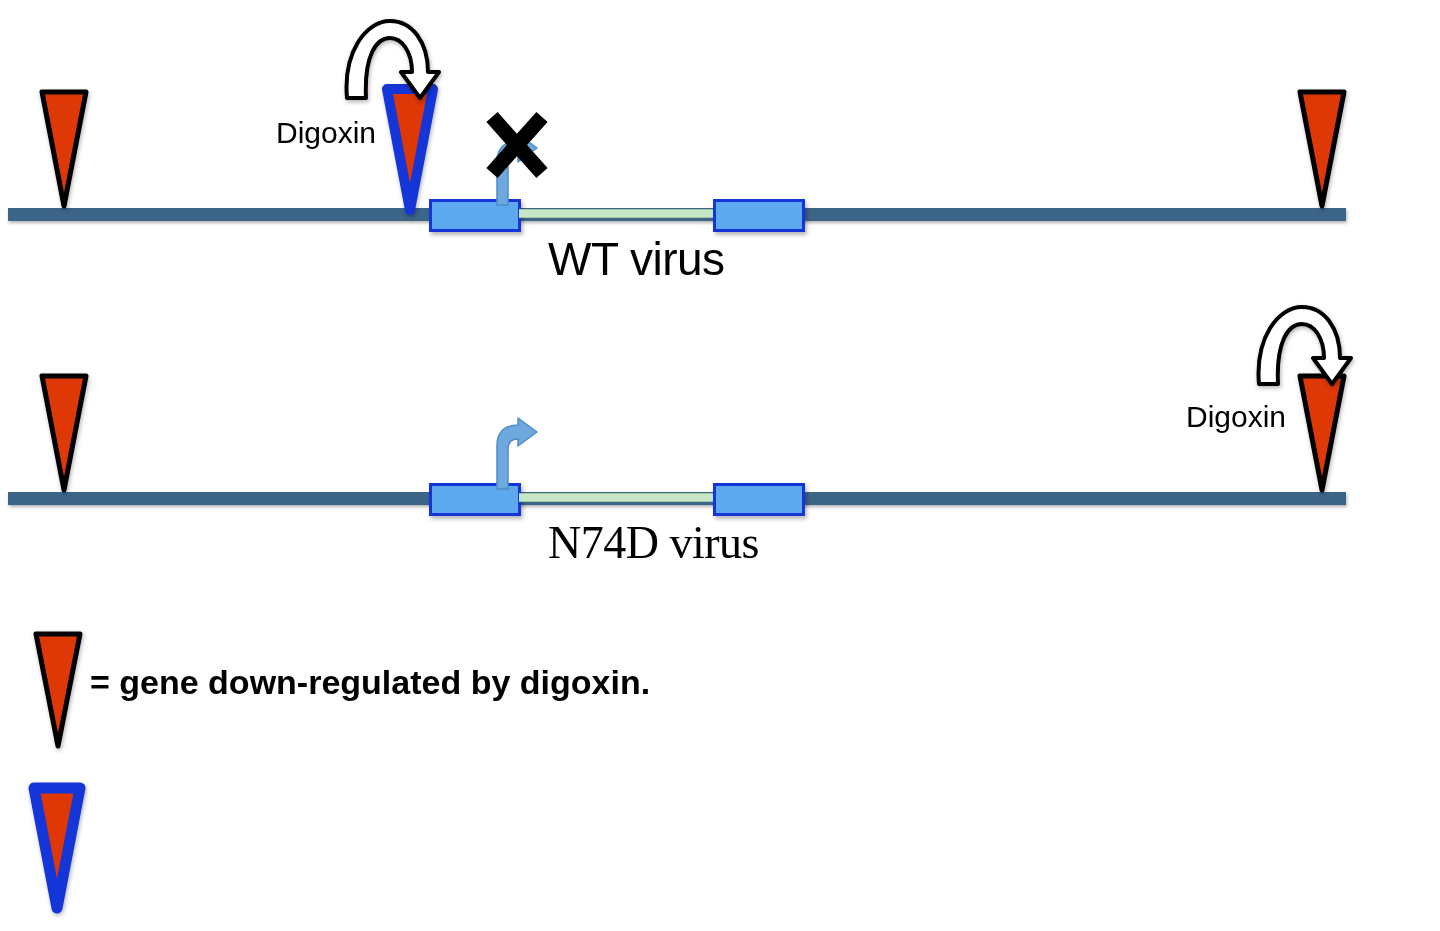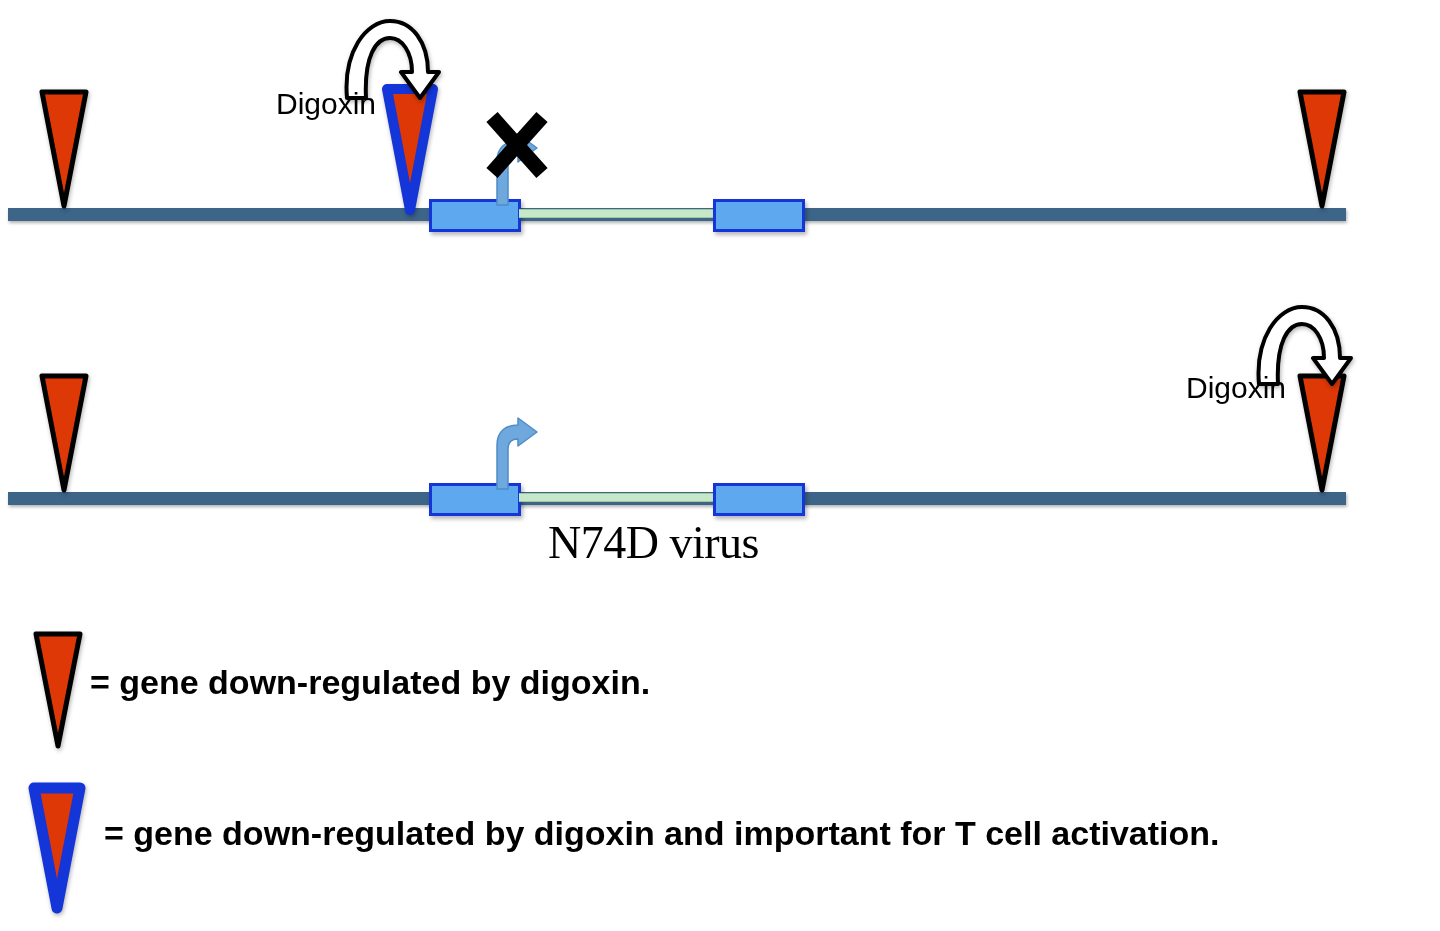--- a/index.html
+++ b/index.html
@@ -60,20 +60,21 @@
     letter-spacing: -0.5px;
     color: #000;
     white-space: nowrap;
   }
   .digoxin-label {
     position: absolute;
     font-size: 30px;
     line-height: 1;
     color: #000;
     white-space: nowrap;
+    margin-top: 29px;
   }
   .legend-text {
     position: absolute;
     font-size: 34px;
     line-height: 1;
     color: #000;
     white-space: nowrap;
   }
 
   svg { display: block; overflow: visible; }
@@ -130,20 +131,21 @@
                L 30,22
                C 23,22 20,25 20,32
                L 20,72 Z" fill="#6fa8dc" stroke="#4f8cc9" stroke-width="1.5" stroke-linejoin="round"></path>
     </svg>
 
     <svg class="abs" style="left:483px; top:110px;" width="68" height="70" viewBox="0 0 68 70">
       <line x1="9" y1="7" x2="59" y2="63" stroke="#000000" stroke-width="15" stroke-linecap="butt"></line>
       <line x1="59" y1="7" x2="9" y2="63" stroke="#000000" stroke-width="15" stroke-linecap="butt"></line>
     </svg>
 
+    <div class="virus-label" style="left:548px; top:236px;">WT virus</div>
   </div>
 
   <div class="abs" style="left:0; top:290px; width:1440px; height:290px;">
 
     <div class="chrom-line" style="left:8px; top:202px; width:1338px;"></div>
 
     <svg class="abs shadowed" style="left:38px; top:82px;" width="52" height="120" viewBox="0 0 52 120">
       <polygon points="4,4 48,4 26,118" fill="#dd3806" stroke="#000000" stroke-width="5" stroke-linejoin="round"></polygon>
     </svg>
 
@@ -192,17 +194,16 @@
       <svg class="abs shadowed" style="left:32px; top:30px;" width="52" height="118" viewBox="0 0 52 118">
         <polygon points="4,4 48,4 26,116" fill="#dd3806" stroke="#000000" stroke-width="5" stroke-linejoin="round"></polygon>
       </svg>
       <div class="legend-text" style="left:90px; top:65px;">= gene down-regulated by digoxin.</div>
     </div>
 
     <div class="abs" style="left:0; top:150px; width:1440px; height:180px;">
       <svg class="abs shadowed" style="left:28px; top:32px;" width="58" height="130" viewBox="0 0 58 130">
         <polygon points="6,6 52,6 29,126" fill="#dd3806" stroke="#1435d8" stroke-width="11" stroke-linejoin="round"></polygon>
       </svg>
-      <div class="legend-text" style="left:104px; top:66px;">= gene down-regulated by digoxin and important for T cell activation.</div>
     </div>
   </div>
 
 </div>
 
 </body></html>

